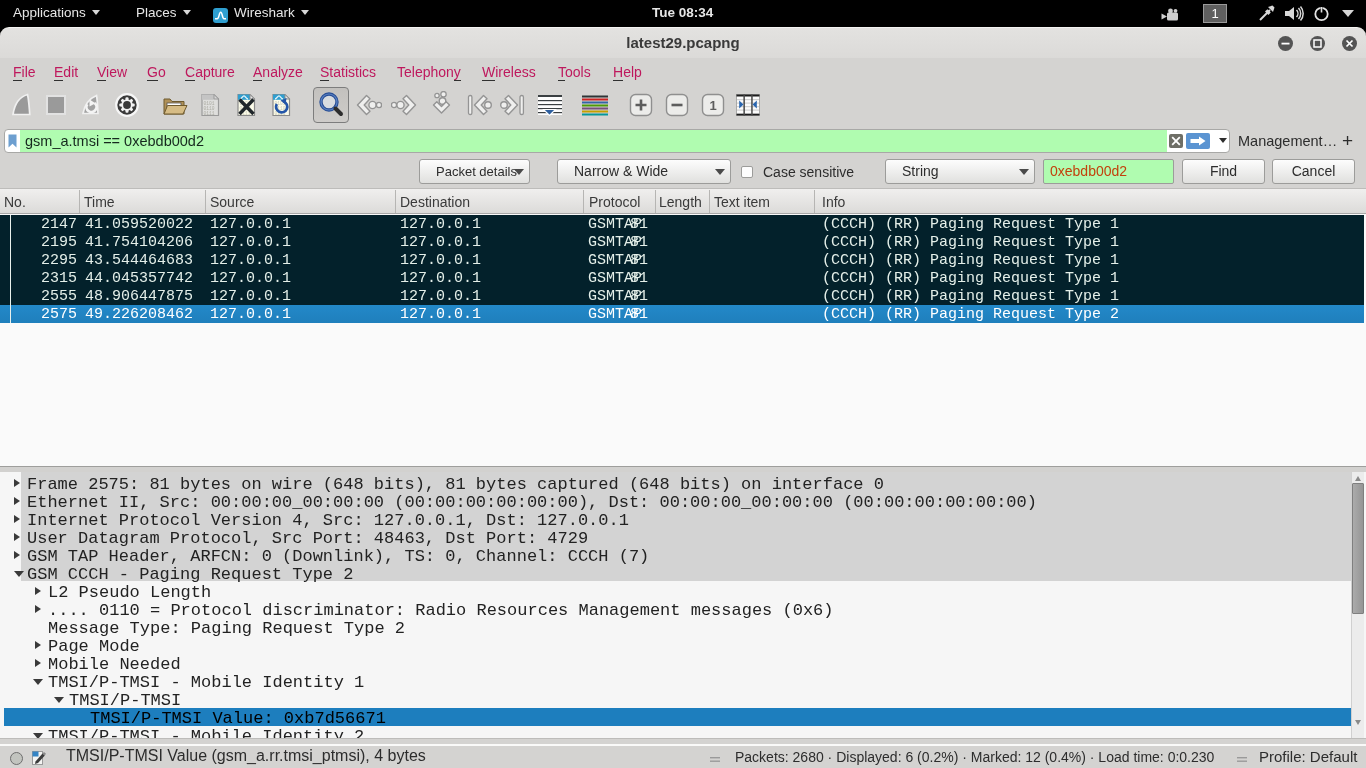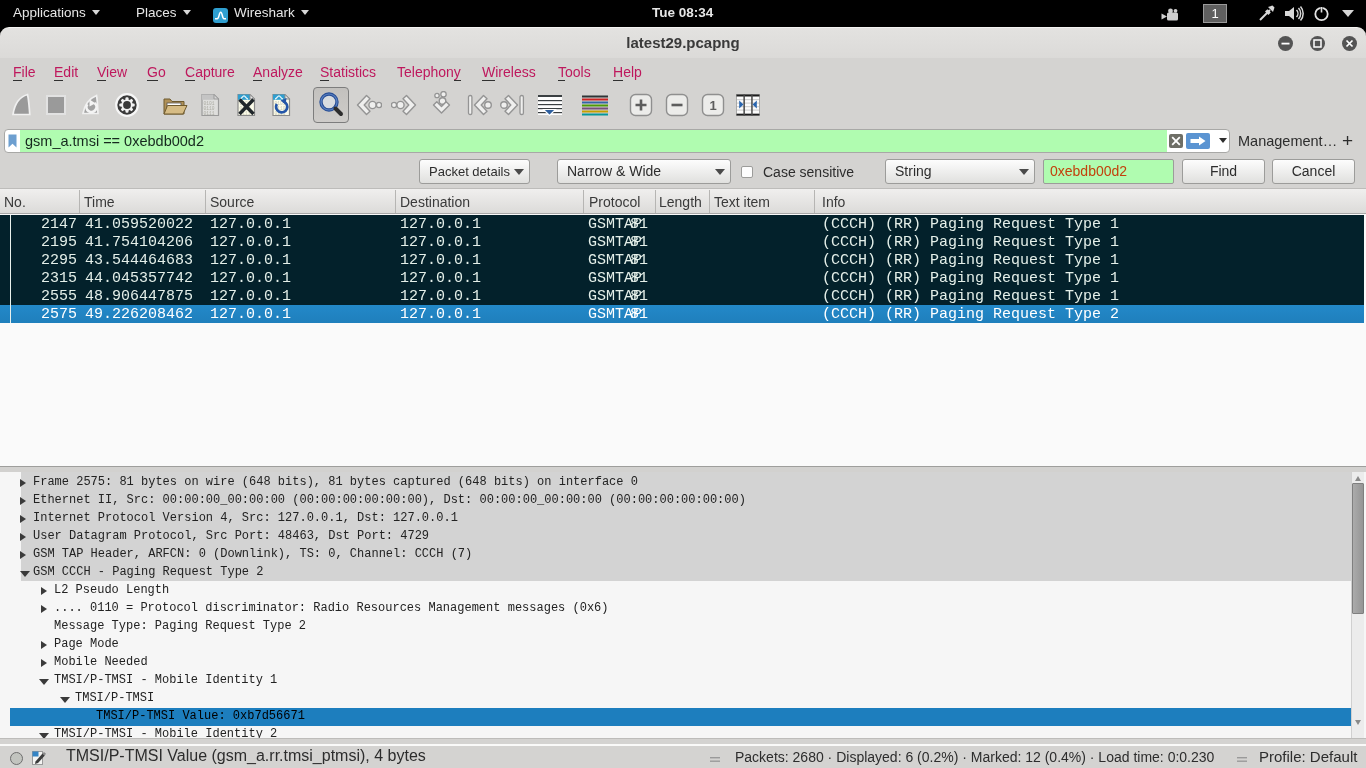--- a/index.html
+++ b/index.html
@@ -21,40 +21,40 @@
 .ticon { position:absolute; top:5px; width:28px; height:28px; }
 
 #filterbar { left:0; top:125px; width:1366px; height:32px; background:#d4d3d1; }
 #filterfield { position:absolute; left:4px; top:4px; width:1226px; height:24px; background:#fff; border:1px solid #a8a8a6; border-radius:4px; }
 #filtergreen { position:absolute; left:20px; top:4px; width:1147px; height:24px; background:#b0fcb0; border-top:1px solid #a8a8a6; border-bottom:1px solid #a8a8a6; }
 #filtertext { position:absolute; left:25px; top:8px; font-size:14.5px; color:#16281e; }
 #exprtext { position:absolute; left:1238px; top:8px; font-size:14.5px; color:#2d2d2d; }
 #plusbtn { position:absolute; left:1342px; top:5px; font-size:19px; color:#2d2d2d; }
 
 #findbar { left:0; top:157px; width:1366px; height:32px; background:#d4d3d1; border-bottom:1px solid #bdbcba; }
-.combo { position:absolute; top:2px; height:25px; background:linear-gradient(#fdfdfd,#e0e0de); border:1px solid #9c9c9a; border-radius:3px; font-size:14px; color:#2d2d2d; line-height:23px; padding-left:9px; }
+.combo { position:absolute; top:2px; height:25px; background:linear-gradient(#fdfdfd,#e0e0de); border:1px solid #9c9c9a; border-radius:3px; font-size:14px; color:#2d2d2d; line-height:23px; padding-left:16px; }
 .combo .arr { position:absolute; right:5px; top:9px; width:0; height:0; border-left:5px solid transparent; border-right:5px solid transparent; border-top:6px solid #4a4a4a; }
 .btn { position:absolute; top:2px; height:25px; background:linear-gradient(#fdfdfd,#e0e0de); border:1px solid #9c9c9a; border-radius:3px; font-size:14px; color:#2d2d2d; text-align:center; line-height:23px; }
 
 #lheader { left:0; top:189px; width:1366px; height:25px; background:linear-gradient(#f0efee,#dcdbd9); border-bottom:1px solid #a8a8a8; }
 .hcell { position:absolute; top:5px; font-size:14px; color:#3a3a3a; }
 .hsep { position:absolute; top:1px; width:1px; height:23px; background:#b6b5b3; }
 #plist { left:0; top:214px; width:1366px; height:252px; background:#fafafa; }
 .prow { position:absolute; left:0; width:1364px; height:18px; background:#03212b; color:#e4efe9; font-family:"Liberation Mono", monospace; font-size:15px; }
 .prow.sel { background:linear-gradient(#2389c9,#1f7fbc); color:#fff; }
 .prow span { position:absolute; top:1px; white-space:pre; }
 .c-no { left:0; width:77px; text-align:right; }
 .c-time { left:85px; } .c-src { left:210px; } .c-dst { left:400px; }
 .c-proto { left:588px; } .c-len { left:630px; width:77px; text-align:left; } .c-info { left:822px; }
 #whiteline { position:absolute; left:10px; top:1px; width:1px; height:108px; background:#e8f0ec; }
 
 #splitter { left:0; top:466px; width:1366px; height:6px; background:#d2d1cf; border-top:1px solid #9e9e9c; }
 #dpane { left:0; top:472px; width:1366px; height:266px; background:#f6f6f6; overflow:hidden; }
 #grayband { position:absolute; left:21px; top:0; width:1330px; height:109px; background:#d3d3d3; }
-.drow { position:absolute; left:10px; width:1351px; height:18px; font-family:"Liberation Mono", monospace; font-size:12px; color:#222; white-space:pre; }
+.drow { position:absolute; left:4px; width:1351px; height:18px; font-family:"Liberation Mono", monospace; font-size:17px; color:#222; white-space:pre; }
 .drow.dsel { background:#1d7ebe; color:#000000; width:1351px; }
 .tri { position:absolute; top:5px; width:0; height:0; }
 .tri.e { border-top:4.5px solid transparent; border-bottom:4.5px solid transparent; border-left:6.5px solid #3a3a3a; top:5px; }
 .tri.o { border-left:5px solid transparent; border-right:5px solid transparent; border-top:6px solid #3a3a3a; top:7px; }
 .dtext { position:absolute; top:1px; }
 
 #sbar { position:absolute; left:1351px; top:0px; width:13px; height:266px; background:#ececec; border-left:1px solid #d0d0d0; }
 #sthumb { position:absolute; left:1352px; top:11px; width:12px; height:131px; background:linear-gradient(90deg,#ababab,#959595); border:1px solid #7f7f7f; border-radius:1px; }
 
 #statusbar { left:0; top:738px; width:1366px; height:30px; background:#d4d3d1; border-top:1px solid #bdbcba; font-size:15px; color:#2d2d2d; }

